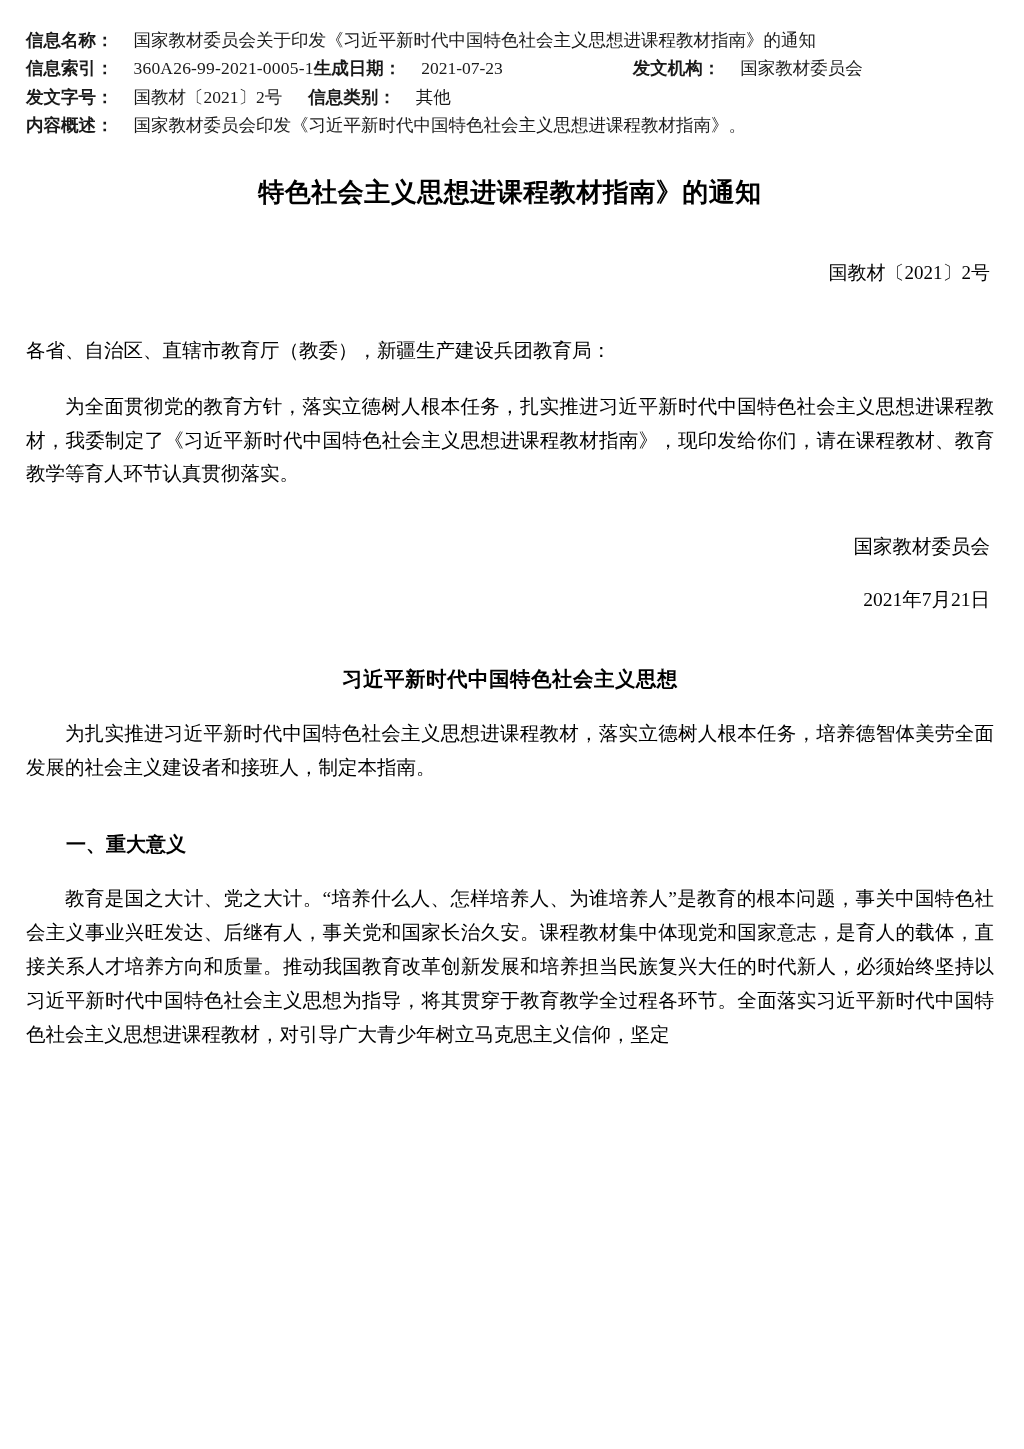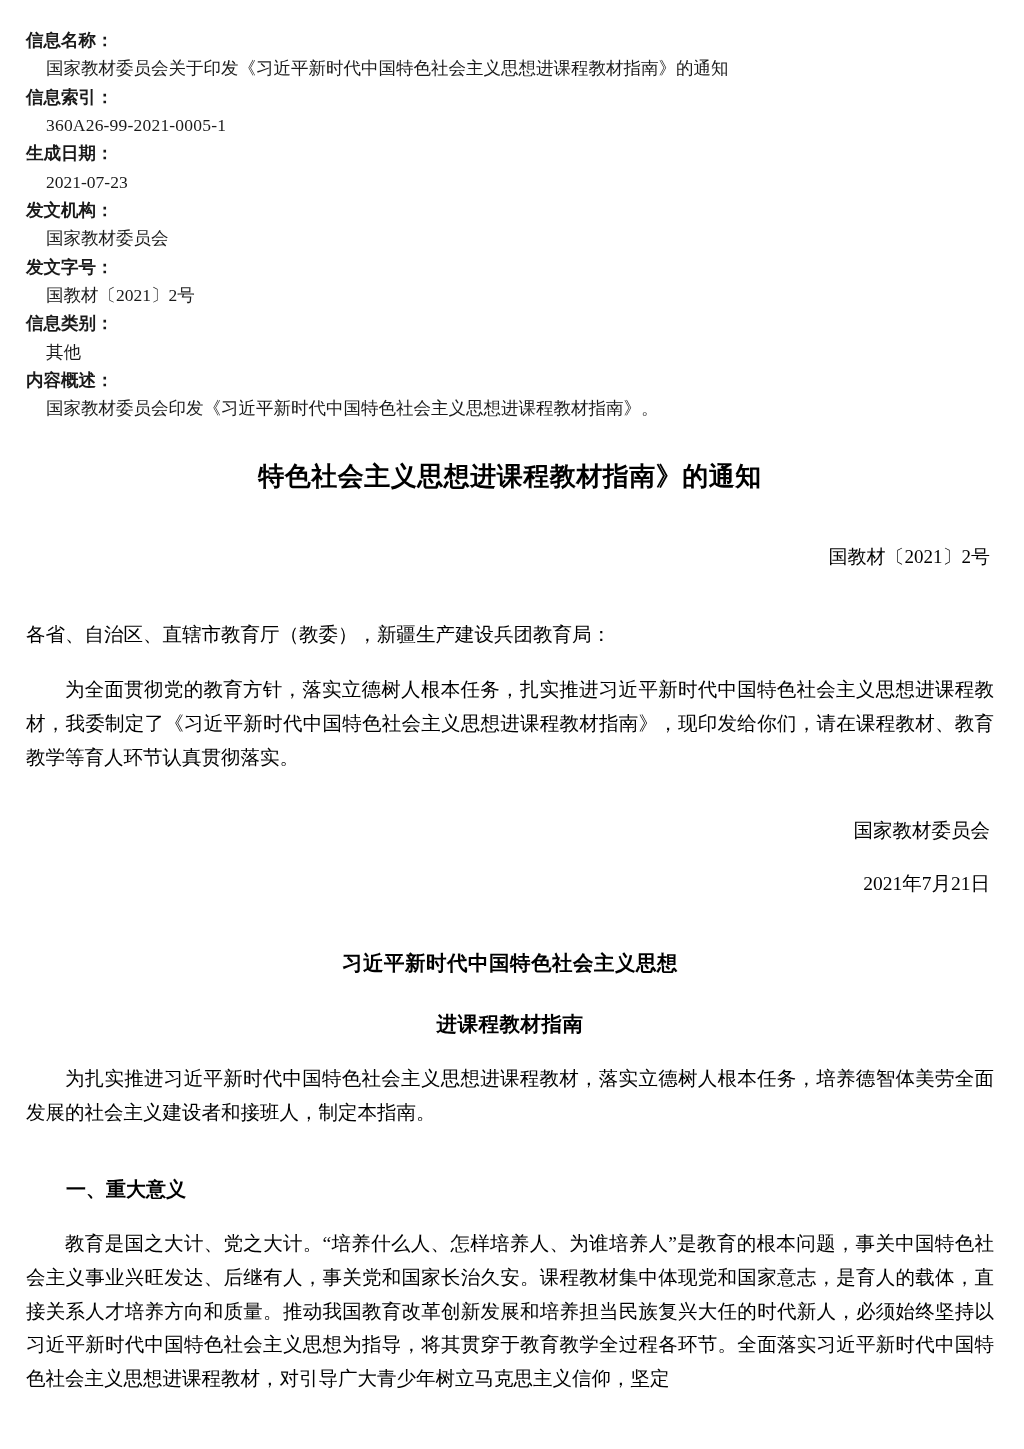--- a/index.html
+++ b/index.html
@@ -24,21 +24,20 @@
   
   .meta {
     font-size: 17.5px;
     line-height: 1.62;
     color: #1a1a1a;
   }
   .meta-row {
     display: flex;
     align-items: baseline;
     white-space: nowrap;
-    flex-direction: column;
   }
   .meta-label {
     font-weight: bold;
     flex: 0 0 auto;
   }
   .meta-value {
     flex: 0 0 auto;
     margin-right: 0;
     padding-left: 20px;
   }
@@ -169,21 +168,20 @@
   <div class="doc-number">国教材〔2021〕2号</div>
 
   <div class="salutation">各省、自治区、直辖市教育厅（教委），新疆生产建设兵团教育局：</div>
 
   <p class="para">为全面贯彻党的教育方针，落实立德树人根本任务，扎实推进习近平新时代中国特色社会主义思想进课程教材，我委制定了《习近平新时代中国特色社会主义思想进课程教材指南》，现印发给你们，请在课程教材、教育教学等育人环节认真贯彻落实。</p>
 
   <div class="signature">国家教材委员会</div>
   <div class="sign-date">2021年7月21日</div>
 
   <div class="guide-title">习近平新时代中国特色社会主义思想</div>
-  <div class="guide-subtitle">进课程教材指南</div>
 
   <p class="para">为扎实推进习近平新时代中国特色社会主义思想进课程教材，落实立德树人根本任务，培养德智体美劳全面发展的社会主义建设者和接班人，制定本指南。</p>
 
   <div class="section-heading">一、重大意义</div>
 
   <p class="para">教育是国之大计、党之大计。“培养什么人、怎样培养人、为谁培养人”是教育的根本问题，事关中国特色社会主义事业兴旺发达、后继有人，事关党和国家长治久安。课程教材集中体现党和国家意志，是育人的载体，直接关系人才培养方向和质量。推动我国教育改革创新发展和培养担当民族复兴大任的时代新人，必须始终坚持以习近平新时代中国特色社会主义思想为指导，将其贯穿于教育教学全过程各环节。全面落实习近平新时代中国特色社会主义思想进课程教材，对引导广大青少年树立马克思主义信仰，坚定</p>
 
 </div>
 
 </body></html>

